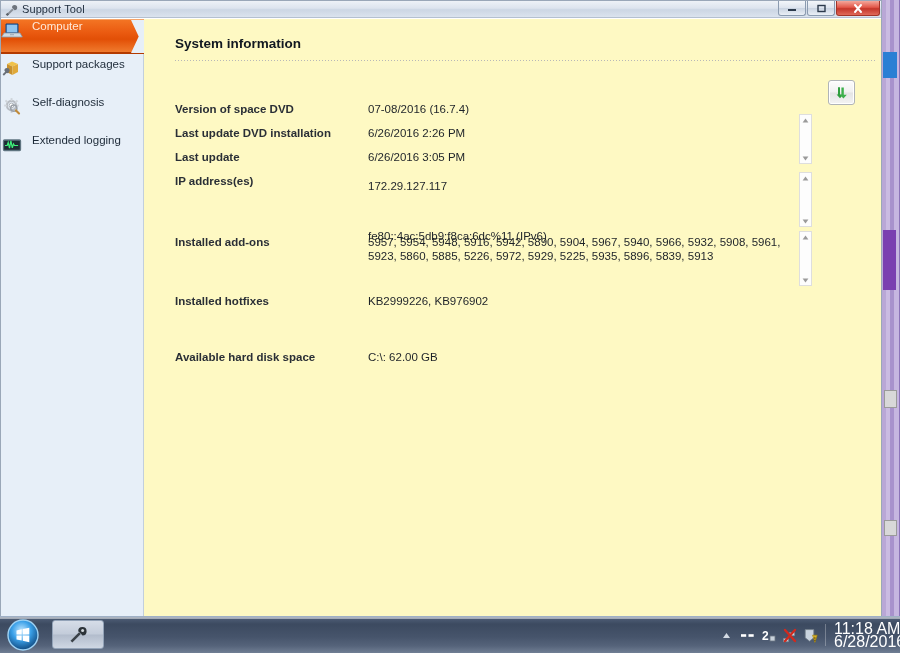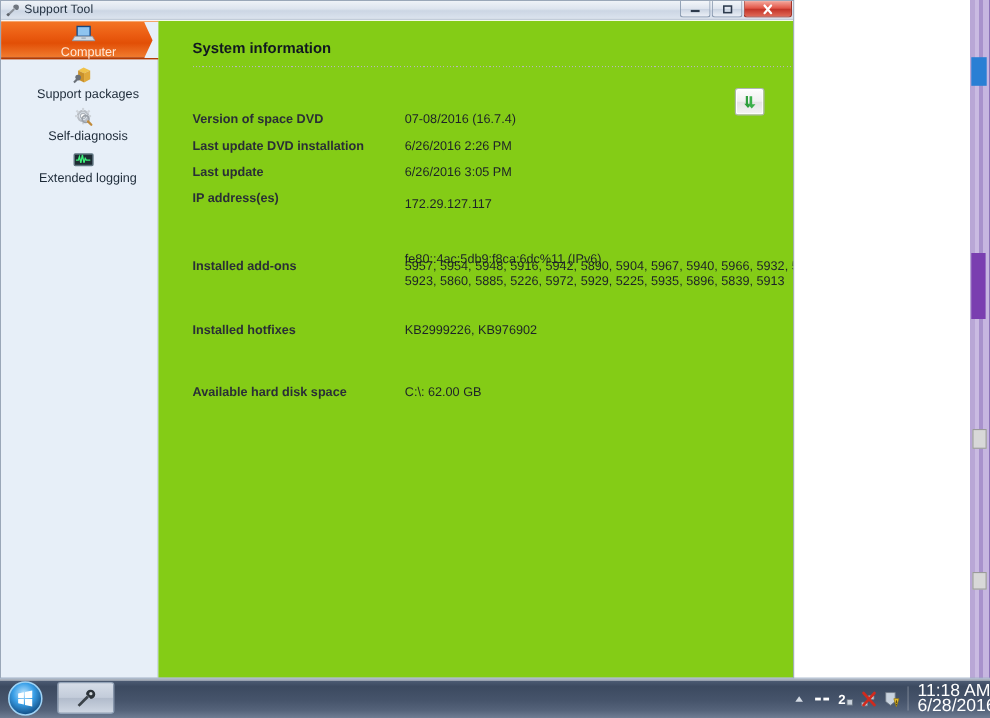--- a/index.html
+++ b/index.html
@@ -52,21 +52,21 @@
     width: 11px;
     background: #d8d8d8;
     border: 1px solid #9a9a9a;
   }
 
   
   .window {
     position: absolute;
     top: 0;
     left: 0;
-    width: 722px;
+    width: 882px;
     height: 617px;
     background: #ffffff;
     border: 1px solid #9aa7b8;
     box-sizing: border-box;
   }
 
   
   .titlebar {
     position: relative;
     height: 17px;
@@ -136,25 +136,23 @@
     background: #e7eff8;
     border-right: 1px solid #c2cfdd;
     box-sizing: border-box;
     position: relative;
     padding-top: 39px;
   }
   .nav-item {
     position: relative;
     height: 38px;
     display: flex;
-    align-items: center;
-    padding-left: 16px;
+    padding-left: 0;
     box-sizing: border-box;
     cursor: default;
-    flex-direction: column;
   }
   .nav-item .nav-icon {
     width: 22px;
     height: 22px;
     flex: 0 0 auto;
     margin-right: 9px;
     position: relative;
   }
   .nav-item .nav-label {
     font-size: 11.5px;
@@ -183,21 +181,21 @@
     width: 14px;
     height: 33px;
     background: #e7eff8;
     clip-path: polygon(100% 0, 100% 100%, 0 100%, 55% 50%, 0 0);
   }
 
   
   .content {
     flex: 1;
     position: relative;
-    background: #84cc16;
+    background: #fef9c3;
     overflow: hidden;
   }
   .page-title {
     position: absolute;
     left: 31px;
     top: 17px;
     font-size: 13.5px;
     font-weight: bold;
     color: #111820;
   }

